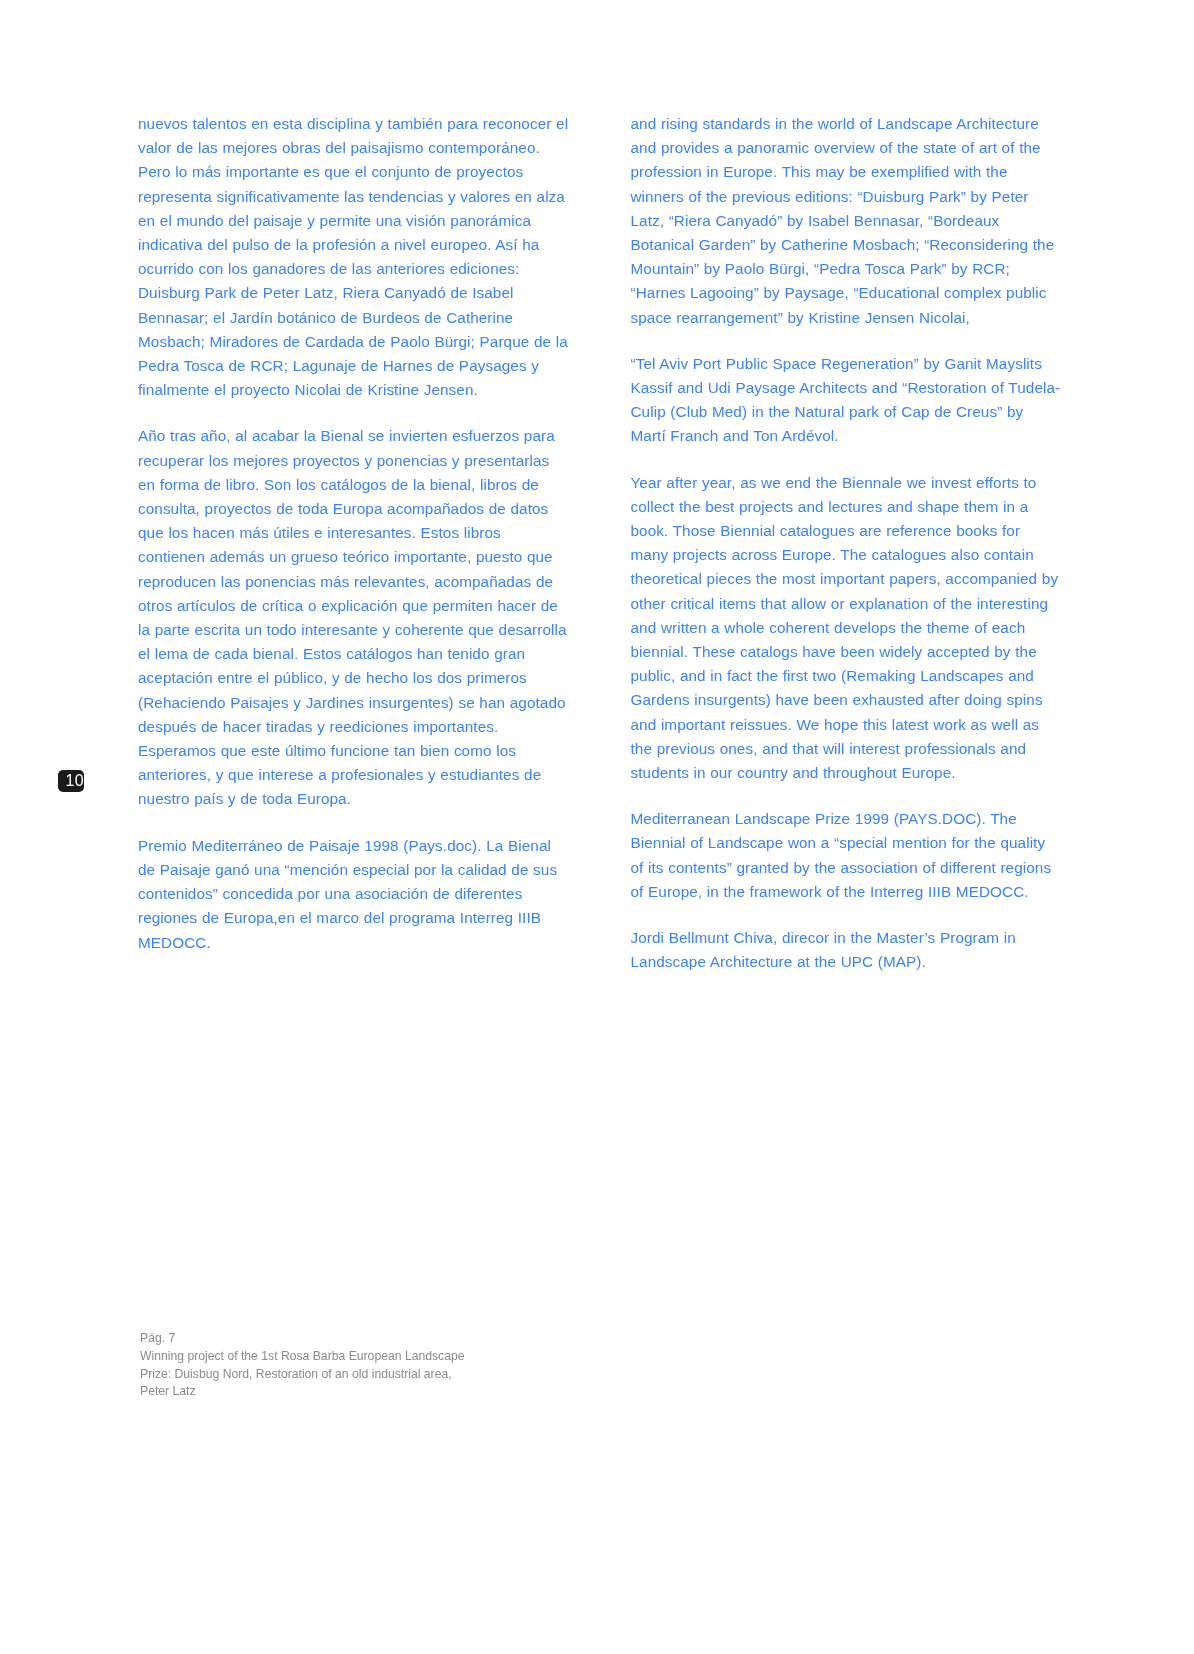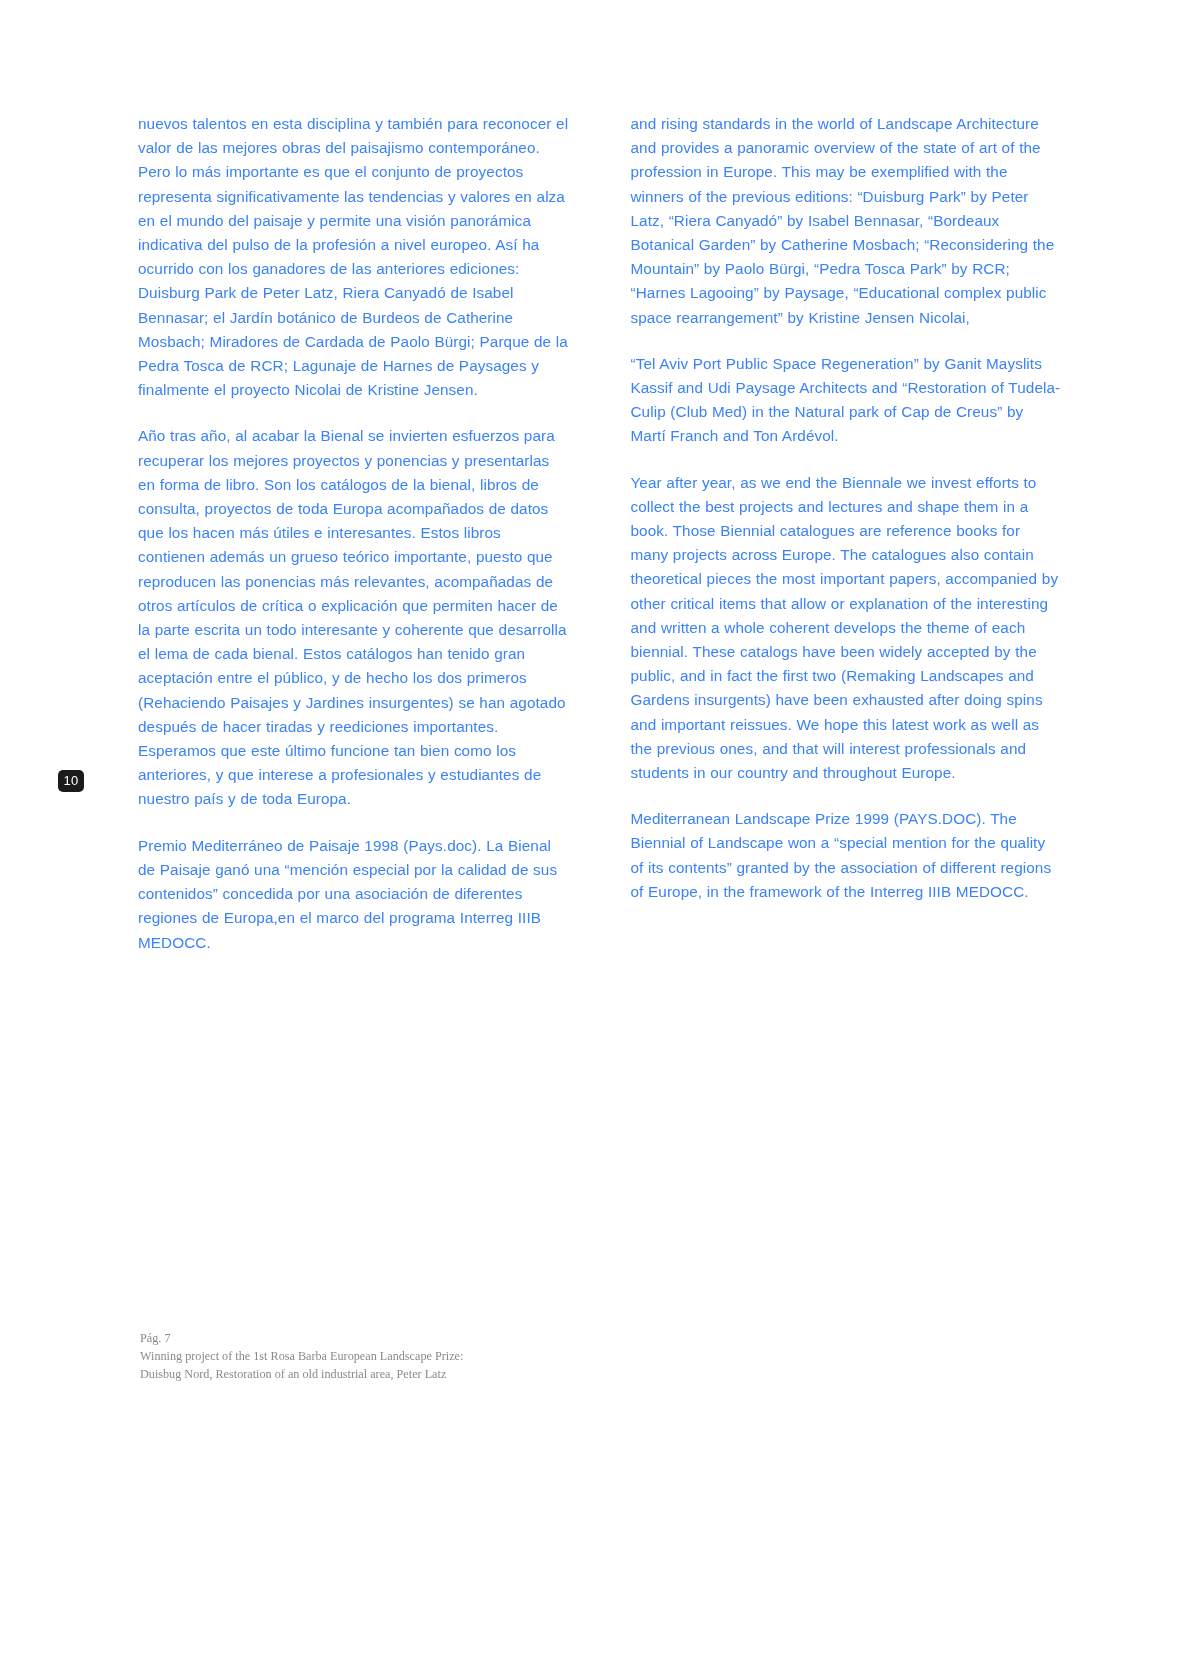--- a/index.html
+++ b/index.html
@@ -23,23 +23,23 @@
   
   .page-number {
     position: absolute;
     left: 58px;
     top: 770px;
     width: 26px;
     height: 22px;
     background: #1b1b1b;
     border-radius: 5px;
     color: #ffffff;
-    font-size: 13px;
+    font-size: 16px;
     line-height: 22px;
-    text-align: center;
+    text-align: right;
     letter-spacing: 0.3px;
   }
   .columns {
     position: absolute;
     left: 138px;
     top: 112px;
     width: 924px;
     display: flex;
     gap: 61px;
   }
@@ -65,21 +65,20 @@
     position: absolute;
     left: 140px;
     top: 1330px;
     width: 330px;
     color: #8a8a8a;
     font-size: 12.2px;
     line-height: 17.4px;
   }
   .caption .cap-line {
     display: block;
-    font-family: Liberation Serif, serif;
   }
   .caption .cap-head {
     margin-bottom: 1px;
   }
 </style>
 </head>
 <body>
 
 <div class="page">
 
@@ -91,20 +90,21 @@
       <p>nuevos talentos en esta disciplina y también para reconocer el valor de las mejores obras del paisajismo contemporáneo. Pero lo más importante es que el conjunto de proyectos representa significativamente las tendencias y valores en alza en el mundo del paisaje y permite una visión panorámica indicativa del pulso de la profesión a nivel europeo. Así ha ocurrido con los ganadores de las anteriores ediciones: Duisburg Park de Peter Latz, Riera Canyadó de Isabel Bennasar; el Jardín botánico de Burdeos de Catherine Mosbach; Miradores de Cardada de Paolo Bürgi; Parque de la Pedra Tosca de RCR; Lagunaje de Harnes de Paysages y finalmente el proyecto Nicolai de Kristine Jensen.</p>
       <p>Año tras año, al acabar la Bienal se invierten esfuerzos para recuperar los mejores proyectos y ponencias y presentarlas en forma de libro. Son los catálogos de la bienal, libros de consulta, proyectos de toda Europa acompañados de datos que los hacen más útiles e interesantes. Estos libros contienen además un grueso teórico importante, puesto que reproducen las ponencias más relevantes, acompañadas de otros artículos de crítica o explicación que permiten hacer de la parte escrita un todo interesante y coherente que desarrolla el lema de cada bienal. Estos catálogos han tenido gran aceptación entre el público, y de hecho los dos primeros (Rehaciendo Paisajes y Jardines insurgentes) se han agotado después de hacer tiradas y reediciones importantes. Esperamos que este último funcione tan bien como los anteriores, y que interese a profesionales y estudiantes de nuestro país y de toda Europa.</p>
       <p>Premio Mediterráneo de Paisaje 1998 (Pays.doc). La Bienal de Paisaje ganó una “mención especial por la calidad de sus contenidos” concedida por una asociación de diferentes regiones de Europa,en el marco del programa Interreg IIIB MEDOCC.</p>
     </div>
 
     <div class="col">
       <p>and rising standards in the world of Landscape Architecture and provides a panoramic overview of the state of art of the profession in Europe. This may be exemplified with the winners of the previous editions: “Duisburg Park” by Peter Latz, “Riera Canyadó” by Isabel Bennasar, “Bordeaux Botanical Garden” by Catherine Mosbach; “Reconsidering the Mountain” by Paolo Bürgi, “Pedra Tosca Park” by RCR; “Harnes Lagooing” by Paysage, “Educational complex public space rearrangement” by Kristine Jensen Nicolai,</p>
       <p>“Tel Aviv Port Public Space Regeneration” by Ganit Mayslits Kassif and Udi Paysage Architects and “Restoration of Tudela-Culip (Club Med) in the Natural park of Cap de Creus” by Martí Franch and Ton Ardévol.</p>
       <p>Year after year, as we end the Biennale we invest efforts to collect the best projects and lectures and shape them in a book. Those Biennial catalogues are reference books for many projects across Europe. The catalogues also contain theoretical pieces the most important papers, accompanied by other critical items that allow or explanation of the interesting and written a whole coherent develops the theme of each biennial. These catalogs have been widely accepted by the public, and in fact the first two (Remaking Landscapes and Gardens insurgents) have been exhausted after doing spins and important reissues. We hope this latest work as well as the previous ones, and that will interest professionals and students in our country and throughout Europe.</p>
       <p>Mediterranean Landscape Prize 1999 (PAYS.DOC). The Biennial of Landscape won a “special mention for the quality of its contents” granted by the association of different regions of Europe, in the framework of the Interreg IIIB MEDOCC.</p>
+      <p class="signature last">Jordi Bellmunt Chiva, direcor in  the Master’s Program in Landscape Architecture at the UPC (MAP).</p>
     </div>
 
   </div>
 
   <div class="caption">
     <span class="cap-line cap-head">Pág. 7</span>
     <span class="cap-line">Winning project of the 1st Rosa Barba European Landscape Prize: Duisbug Nord, Restoration of an old industrial area, Peter Latz</span>
   </div>
 
 </div>

